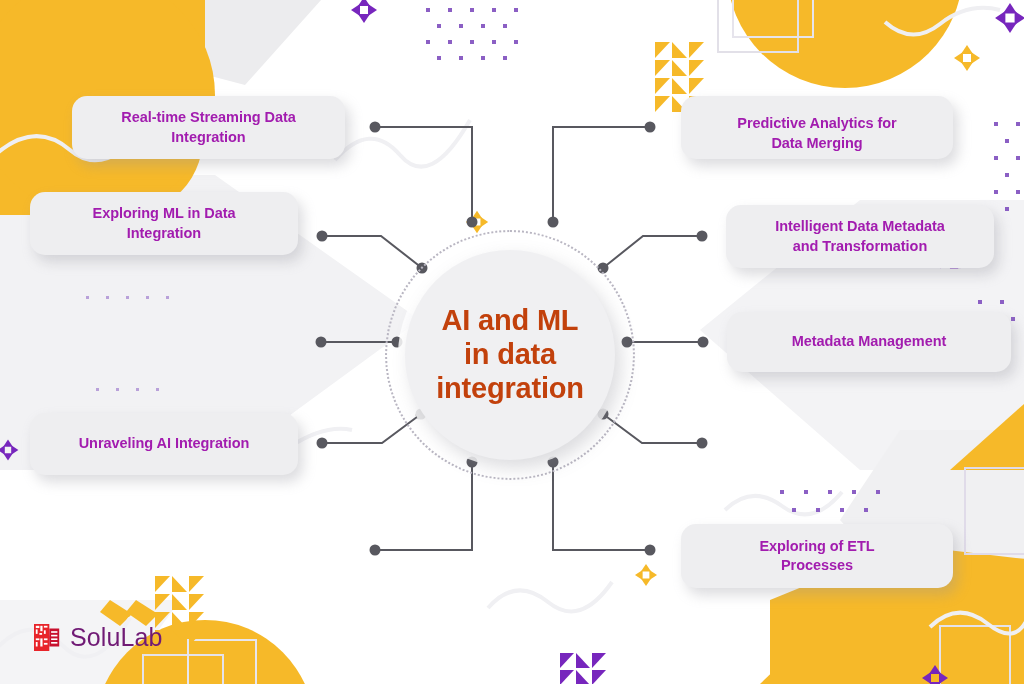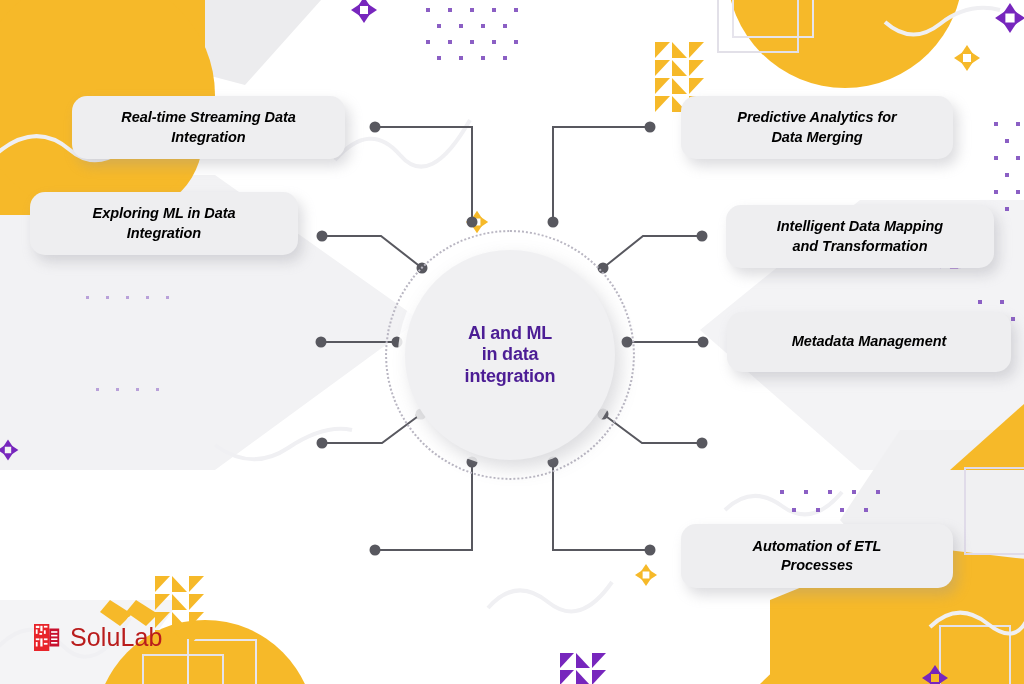--- a/index.html
+++ b/index.html
@@ -62,68 +62,67 @@
     height: 210px;
     border-radius: 50%;
     background: #f0f0f2;
     box-shadow: 6px 8px 18px rgba(140,140,150,0.30),
                 0 0 0 7px rgba(255,255,255,0.85);
     display: flex;
     align-items: center;
     justify-content: center;
   }
   .hub-text {
-    color: #4c1d95;
-    font-size: 18px;
+    color: #c2410c;
+    font-size: 29px;
     font-weight: bold;
     line-height: 1.17;
     text-align: center;
     letter-spacing: -0.2px;
     white-space: pre-line;
   }
 
   
   .card {
     position: absolute;
     background: #eeeef0;
     border-radius: 15px;
     box-shadow: 5px 7px 13px rgba(150,150,158,0.33);
     display: flex;
     align-items: center;
     justify-content: center;
     box-sizing: border-box;
     padding: 6px 14px;
   }
   .card-text {
-    color: #000000;
+    color: #a21caf;
     font-size: 14.5px;
     font-weight: bold;
     line-height: 1.33;
     text-align: center;
     letter-spacing: -0.05px;
     white-space: pre-line;
-    font-style: italic;
   }
 
   
   .logo {
     position: absolute;
     left: 34px;
     top: 624px;
     display: flex;
     align-items: center;
     gap: 9px;
   }
   .logo-mark {
     width: 27px;
     height: 27px;
     flex: none;
   }
   .logo-text {
-    color: #b91c1c;
+    color: #701a75;
     font-size: 25px;
     font-weight: 400;
     letter-spacing: 0.1px;
     line-height: 1;
   }
 </style>
 </head>
 <body>
 
 <div id="canvas">
@@ -367,39 +366,42 @@
       <div class="card-text">Real-time Streaming Data
 Integration</div>
     </div>
 
     <div class="card" style="left:30px; top:192px; width:268px; height:63px;">
       <div class="card-text">Exploring ML in Data
 Integration</div>
     </div>
 
 
-
-
-    <div class="card" style="left:681px; top:96px; width:272px; height:63px;">
+    <div class="card" style="left:30px; top:413px; width:268px; height:62px;">
+      <div class="card-text">Unraveling AI Integration</div>
+    </div>
+
+
+    <div class="card" style="left:681px; top:96px; width:272px; height:63px;align-items:flex-end;">
       <div class="card-text">Predictive Analytics for
 Data Merging</div>
     </div>
 
     <div class="card" style="left:726px; top:205px; width:268px; height:63px;">
-      <div class="card-text">Intelligent Data Mapping
+      <div class="card-text">Intelligent Data Metadata
 and Transformation</div>
     </div>
 
     <div class="card" style="left:727px; top:312px; width:284px; height:60px;">
       <div class="card-text">Metadata Management</div>
     </div>
 
 
     <div class="card" style="left:681px; top:524px; width:272px; height:64px;">
-      <div class="card-text">Automation of ETL
+      <div class="card-text">Exploring of ETL
 Processes</div>
     </div>
 
     <div class="logo">
       <svg class="logo-mark" viewBox="0 0 30 30" width="27" height="27">
         <rect x="0" y="0" width="17" height="17" fill="#e8242a"></rect>
         <rect x="2" y="2" width="4" height="2.5" fill="#ffffff"></rect>
         <rect x="2" y="6" width="2" height="5" fill="#ffffff"></rect>
         <rect x="7" y="2" width="2.5" height="6" fill="#ffffff"></rect>
         <rect x="11" y="2" width="4" height="2" fill="#ffffff"></rect>

